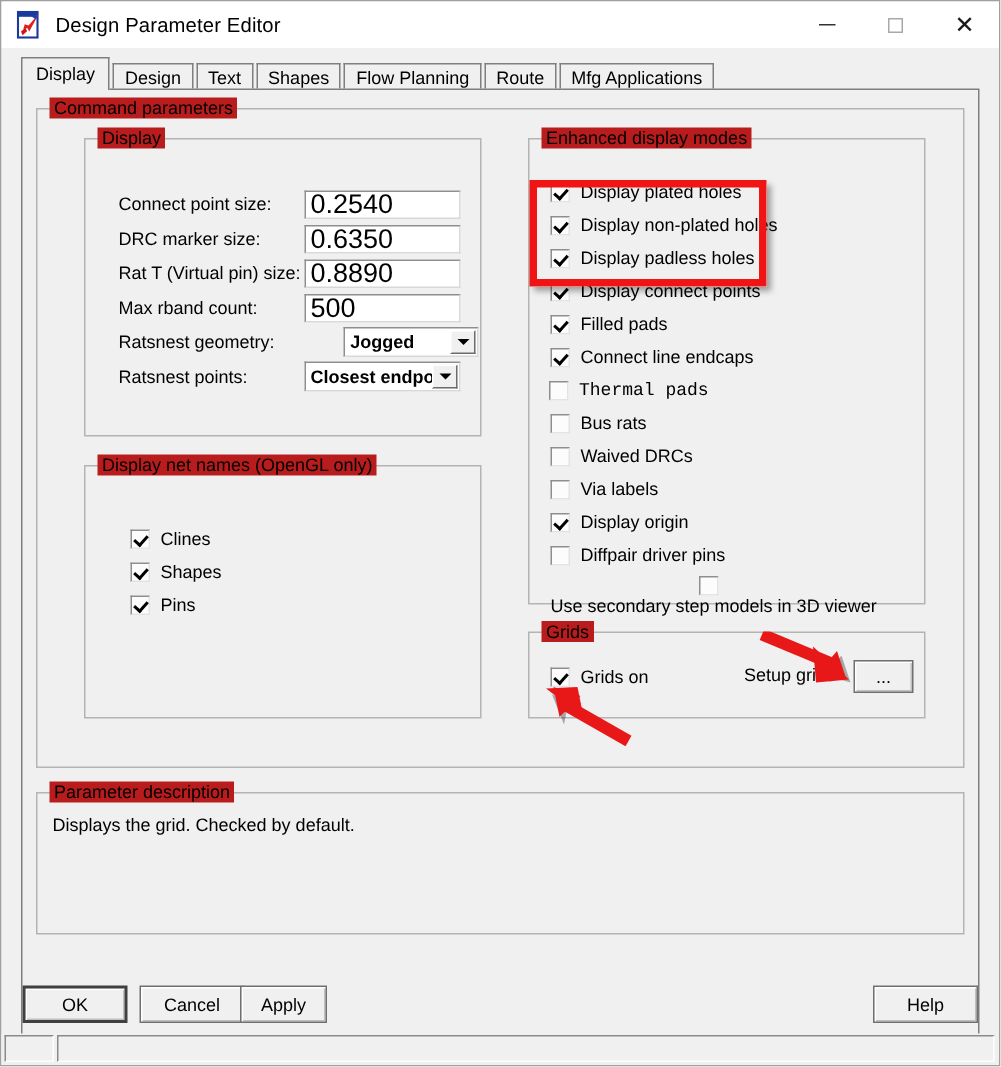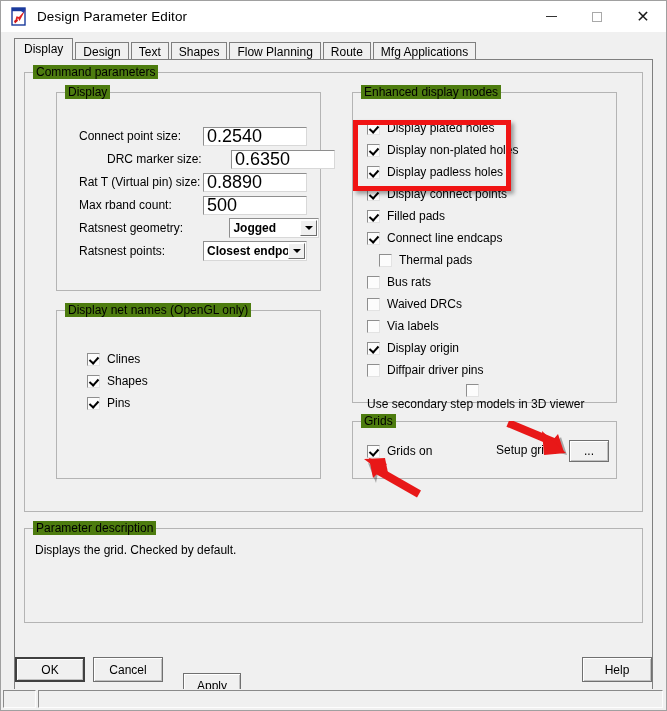--- a/index.html
+++ b/index.html
@@ -105,21 +105,21 @@
 
   
   .group {
     position: absolute;
     border: 1px solid #b4b4b4;
     box-sizing: border-box;
   }
   .group > .glabel {
     position: absolute;
     top: -8px; left: 8px;
-    background: #4d7c0f;
+    background: #b91c1c;
     padding: 0 3px;
     font-size: 12px;
     color: #000;
     white-space: nowrap;
   }
 
   
   .frow {
     position: absolute;
     left: 22px;
@@ -321,21 +321,21 @@
         <span class="glabel">Command parameters</span>
 
         <div class="group" style="left:31px; top:19px; width:265px; height:199px;">
           <span class="glabel">Display</span>
 
           <div class="frow" style="top:33px;">
             <span class="flabel">Connect point size:</span>
             <input class="textbox" type="text" value="0.2540" style="">
           </div>
 
-          <div class="frow" style="top:56px;margin-left:28px;">
+          <div class="frow" style="top:56px;">
             <span class="flabel">DRC marker size:</span>
             <input class="textbox" type="text" value="0.6350" style="">
           </div>
 
           <div class="frow" style="top:79px;">
             <span class="flabel">Rat T (Virtual pin) size:</span>
             <input class="textbox" type="text" value="0.8890" style="">
           </div>
 
           <div class="frow" style="top:102px;">
@@ -401,21 +401,21 @@
             <span class="cblabel">Display connect points</span>
           </div>
           <div class="cbrow" style="left:14px; top:115px;">
             <span class="cbox checked"></span>
             <span class="cblabel">Filled pads</span>
           </div>
           <div class="cbrow" style="left:14px; top:137px;">
             <span class="cbox checked"></span>
             <span class="cblabel">Connect line endcaps</span>
           </div>
-          <div class="cbrow" style="left:26px; top:159px;">
+          <div class="cbrow" style="left:13px; top:159px;font-family:Liberation Mono, monospace;">
             <span class="cbox"></span>
             <span class="cblabel">Thermal pads</span>
           </div>
           <div class="cbrow" style="left:14px; top:181px;">
             <span class="cbox"></span>
             <span class="cblabel">Bus rats</span>
           </div>
           <div class="cbrow" style="left:14px; top:203px;">
             <span class="cbox"></span>
             <span class="cblabel">Waived DRCs</span>
@@ -461,21 +461,21 @@
 
     </div>
 
     <div class="bottombar">
       <div class="btn default" style="left:14px; top:8px; width:70px; height:25px;">
         <span>OK</span>
       </div>
       <div class="btn" style="left:92px; top:8px; width:70px; height:25px;">
         <span>Cancel</span>
       </div>
-      <div class="btn" style="left:182px; top:8px; width:58px; height:25px;margin-top:16px;">
+      <div class="btn" style="left:159px; top:8px; width:58px; height:25px;">
         <span>Apply</span>
       </div>
       <div class="btn" style="right:14px; top:8px; width:70px; height:25px;">
         <span>Help</span>
       </div>
     </div>
 
     <div class="statusbar">
       <div class="sb-pane p1"></div>
       <div class="sb-pane p2"></div>

